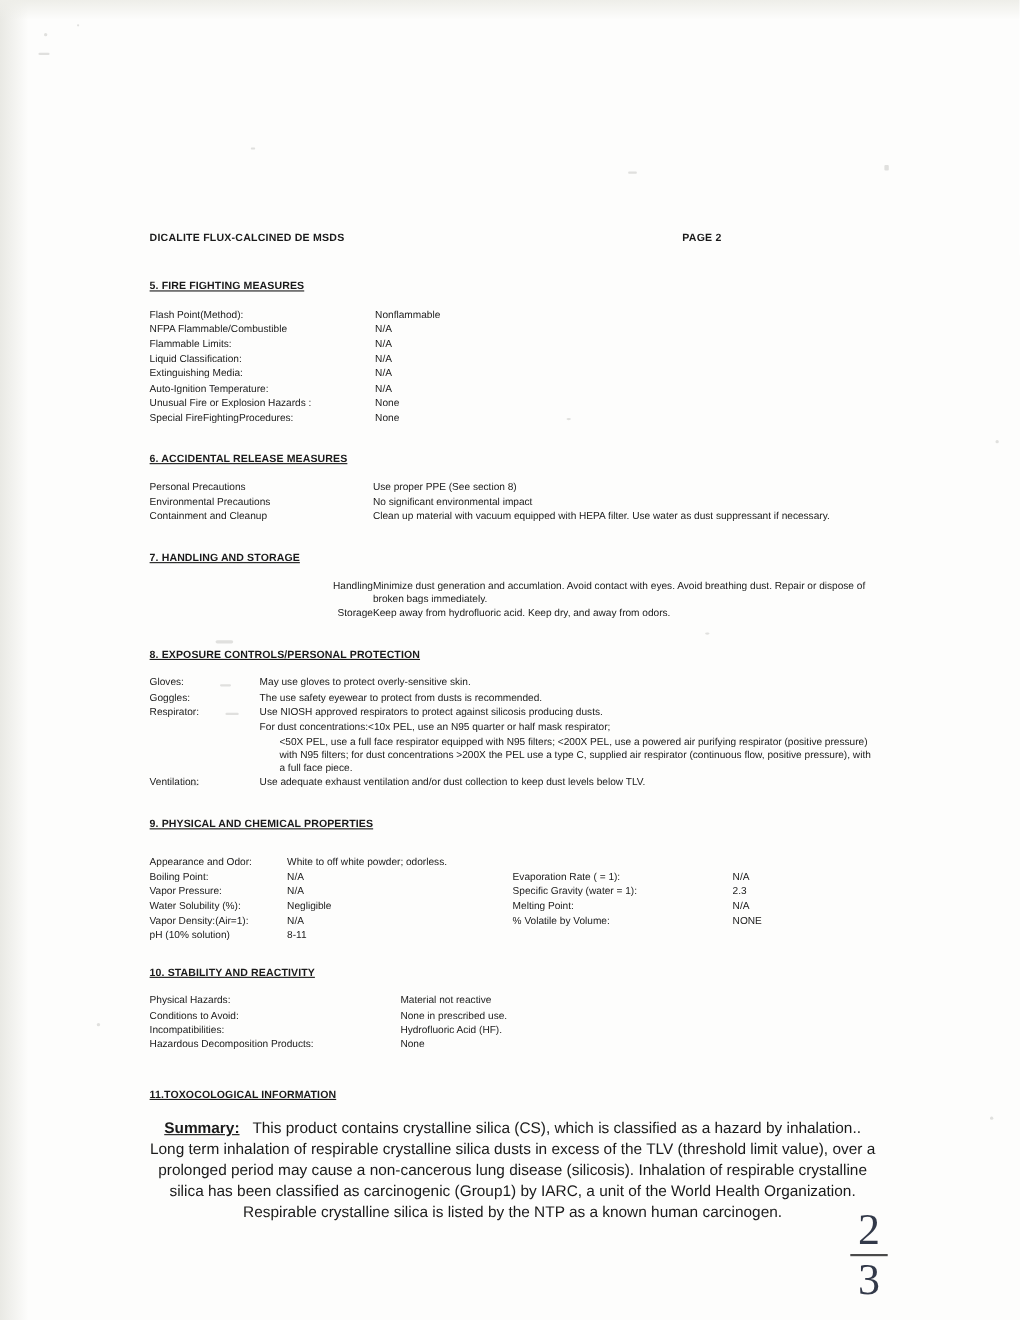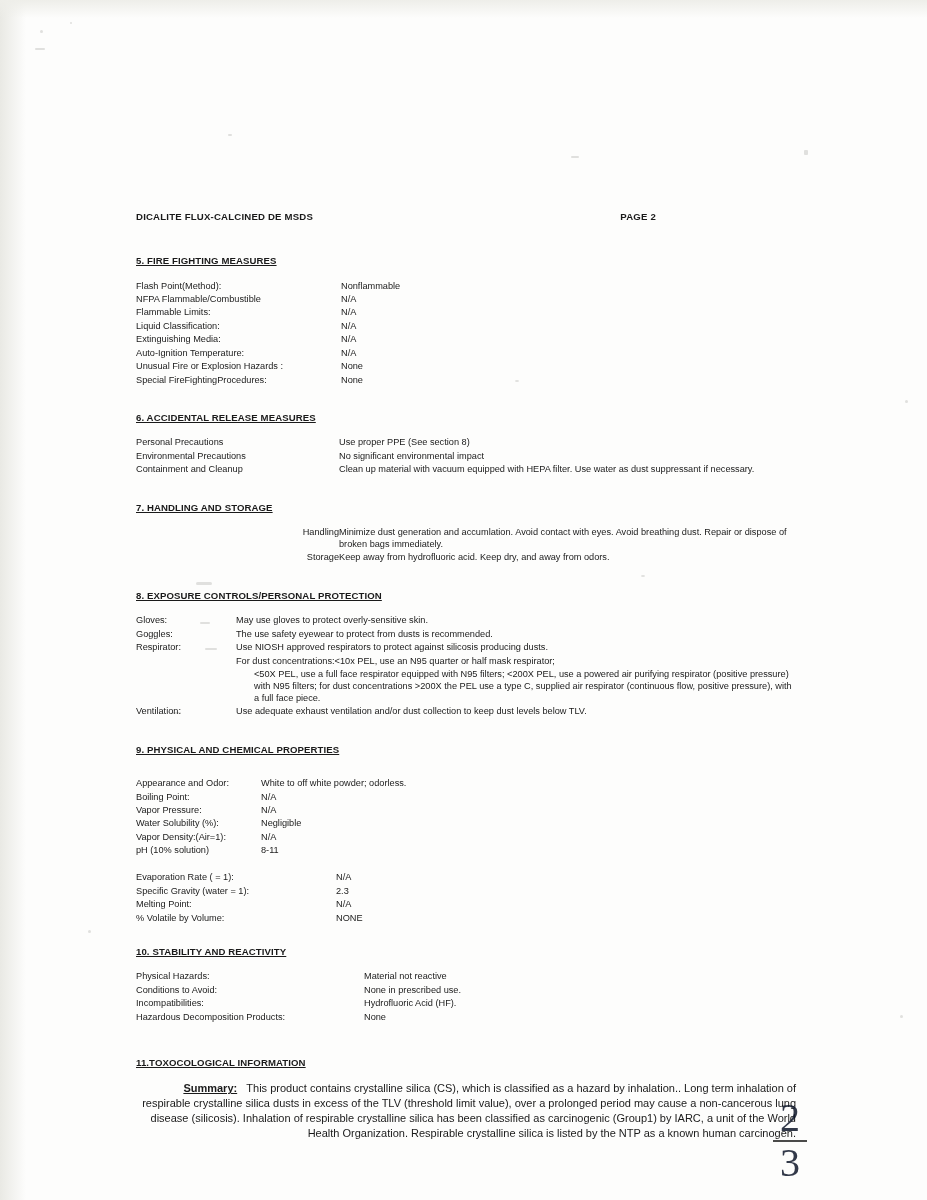--- a/index.html
+++ b/index.html
@@ -88,42 +88,42 @@
   .s6 td.k { width: 203px; }
   .s7 td.k { width: 203px; text-align: right; }
   .s7 td { padding-bottom: 5px; }
 
   
   .s8 td.k { width: 100px; }
   .s8 td { padding-bottom: 0.5px; }
   .s8 .indent { display: block; padding-left: 18px; }
 
   
-  .s9wrap { display: flex; gap: 0px; flex-direction: column; }
+  .s9wrap { display: flex; gap: 0px; }
   .s9wrap .col-left { width: 330px; }
   .s9wrap .col-right { width: 330px; }
   .s9 td.k { width: 125px; }
   .s9 td.v { width: auto; }
   .s9r td.k { width: 200px; }
 
   .para {
     font-size: 9.2px;
     line-height: 1.33;
     margin: 0 0 14px 0;
   }
   .s10 td.k { width: 228px; }
 
   .summary-label {
     font-weight: bold;
     text-decoration: underline;
   }
   .summary {
-    font-size: 11px;
+    font-size: 14px;
     line-height: 1.36;
-    text-align: right;
+    text-align: center;
   }
   .mark {
     position: absolute;
     right: 120px;
     bottom: 18px;
     font-family: "Liberation Serif", serif;
     font-size: 40px;
     color: #0f172a;
     text-align: center;
     line-height: 0.95;

